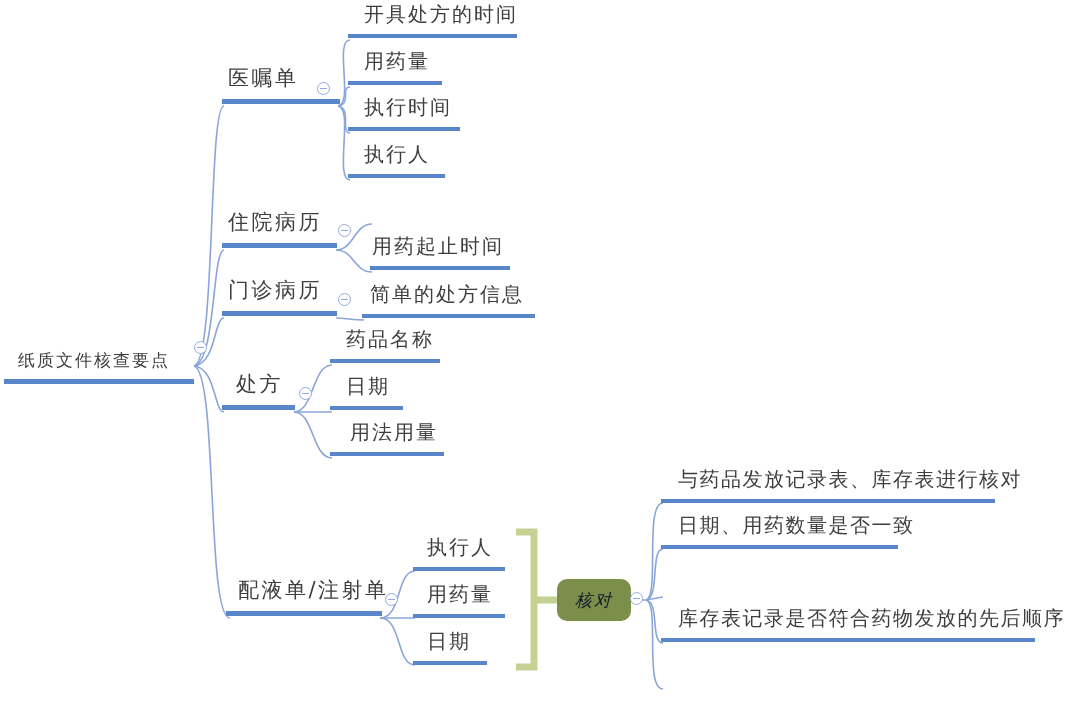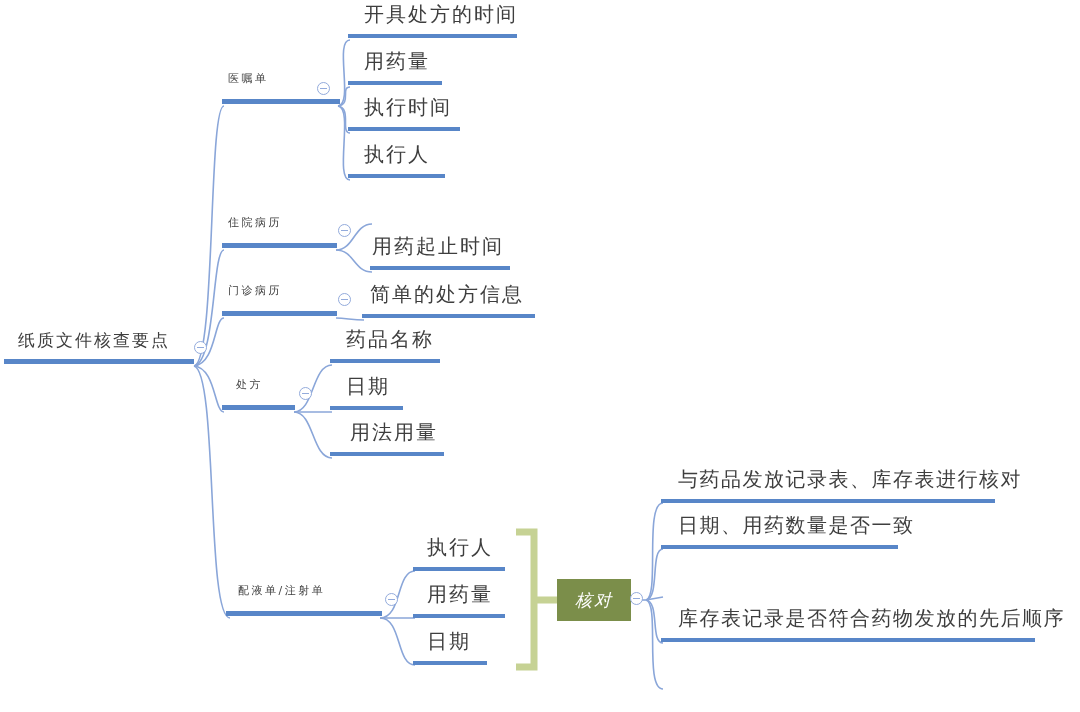--- a/index.html
+++ b/index.html
@@ -14,32 +14,32 @@
     position:relative;width:1080px;height:712px;background:#ffffff;overflow:hidden;
     font-family:"DejaVu Sans",sans-serif;color:var(--text);
   }
   #wires{position:absolute;left:0;top:0;width:1080px;height:712px;}
   .node{
     position:absolute;height:36px;box-sizing:border-box;
     display:flex;align-items:flex-end;white-space:nowrap;
     border-bottom:4px solid var(--blue);
     padding-bottom:6px;font-size:20px;letter-spacing:2px;cursor:default;
   }
-  .lv1{border-bottom-width:5px;font-size:11px;padding-bottom:13px;letter-spacing:2.5px;}
-  .root{border-bottom-width:5px;font-size:17px;padding-bottom:7px;letter-spacing:2px;}
+  .lv1{border-bottom-width:5px;font-size:21px;padding-bottom:7px;letter-spacing:2.5px;}
+  .root{border-bottom-width:5px;font-size:17px;padding-bottom:7px;letter-spacing:2px;margin-top:20px;}
   .rleaf{letter-spacing:1.5px;}
   .minus{
     position:absolute;width:13px;height:13px;border:1.5px solid #93abdc;border-radius:50%;
     background:#ffffff;box-sizing:border-box;display:flex;align-items:center;justify-content:center;
     cursor:pointer;
   }
   .minus i{display:block;width:7px;height:1.5px;background:#93abdc;}
   .summary-box{
     position:absolute;left:557px;top:579px;width:74px;height:42px;
-    background:var(--box);border-radius:0;color:#ffffff;
+    background:var(--box);border-radius:10px;color:#0f172a;
     display:flex;align-items:center;justify-content:center;
     font-size:17px;font-style:italic;letter-spacing:2px;cursor:default;
   }
 </style>
 </head>
 <body>
 
 <div id="canvas">
 
   <svg id="wires" viewBox="0 0 1080 712" xmlns="http://www.w3.org/2000/svg">

